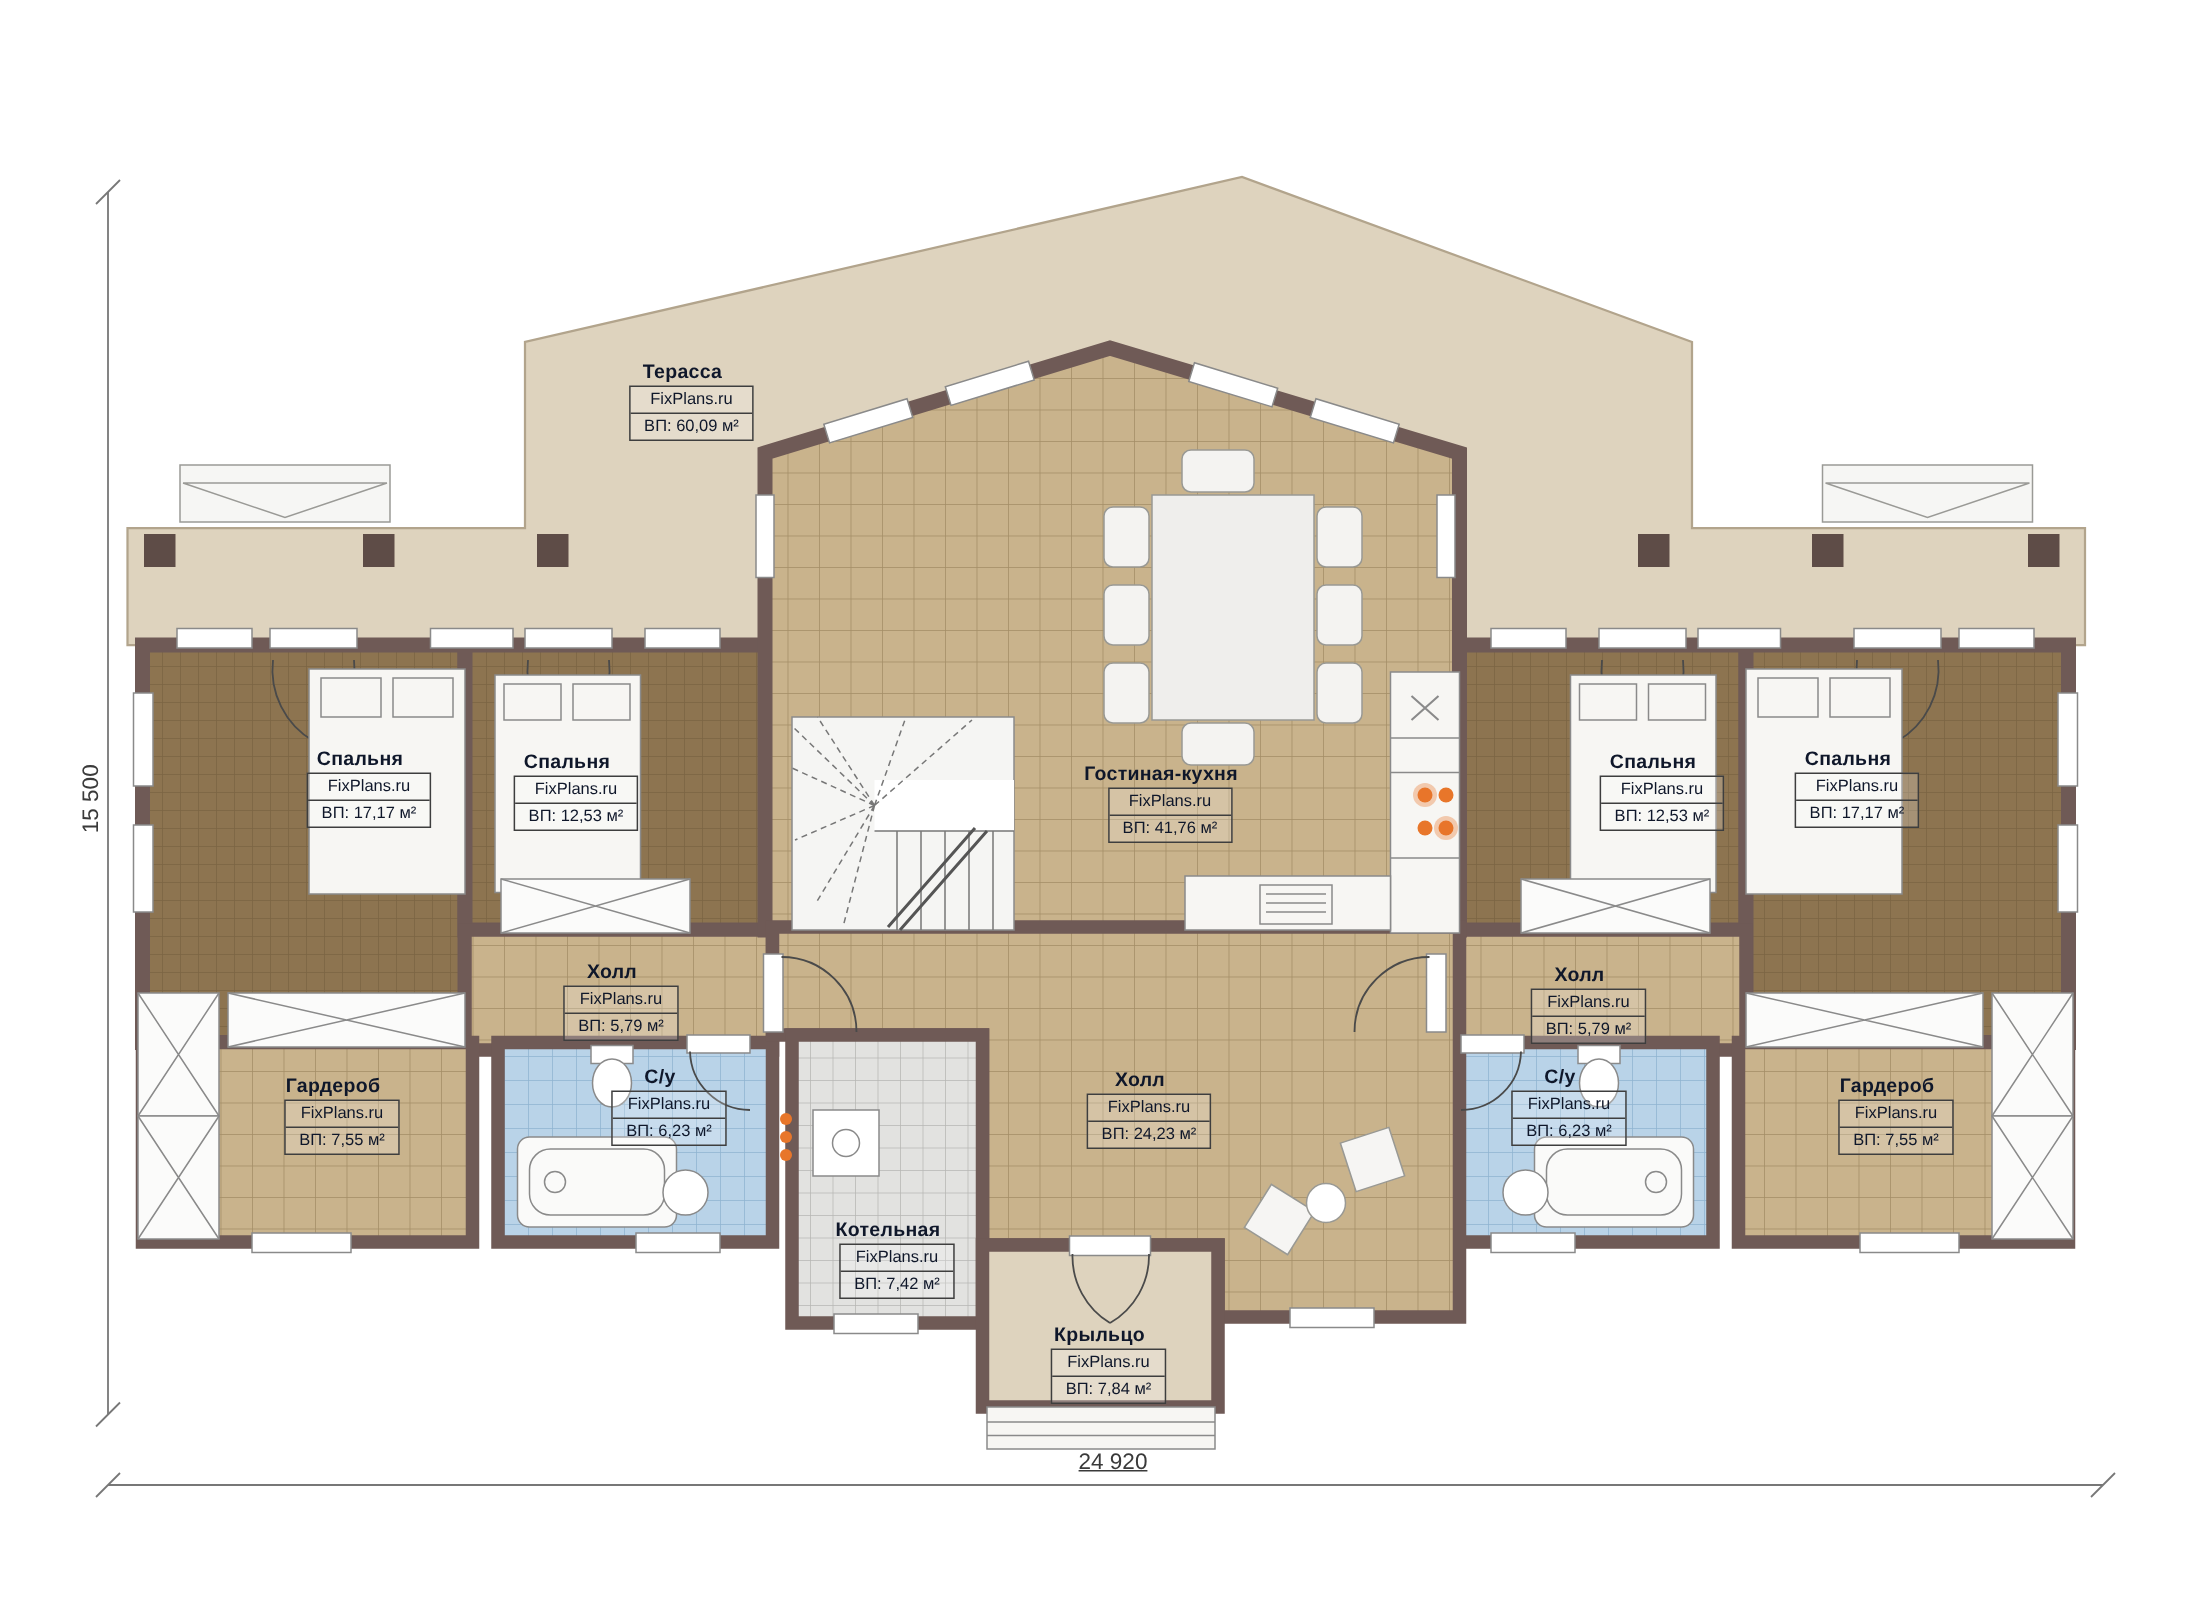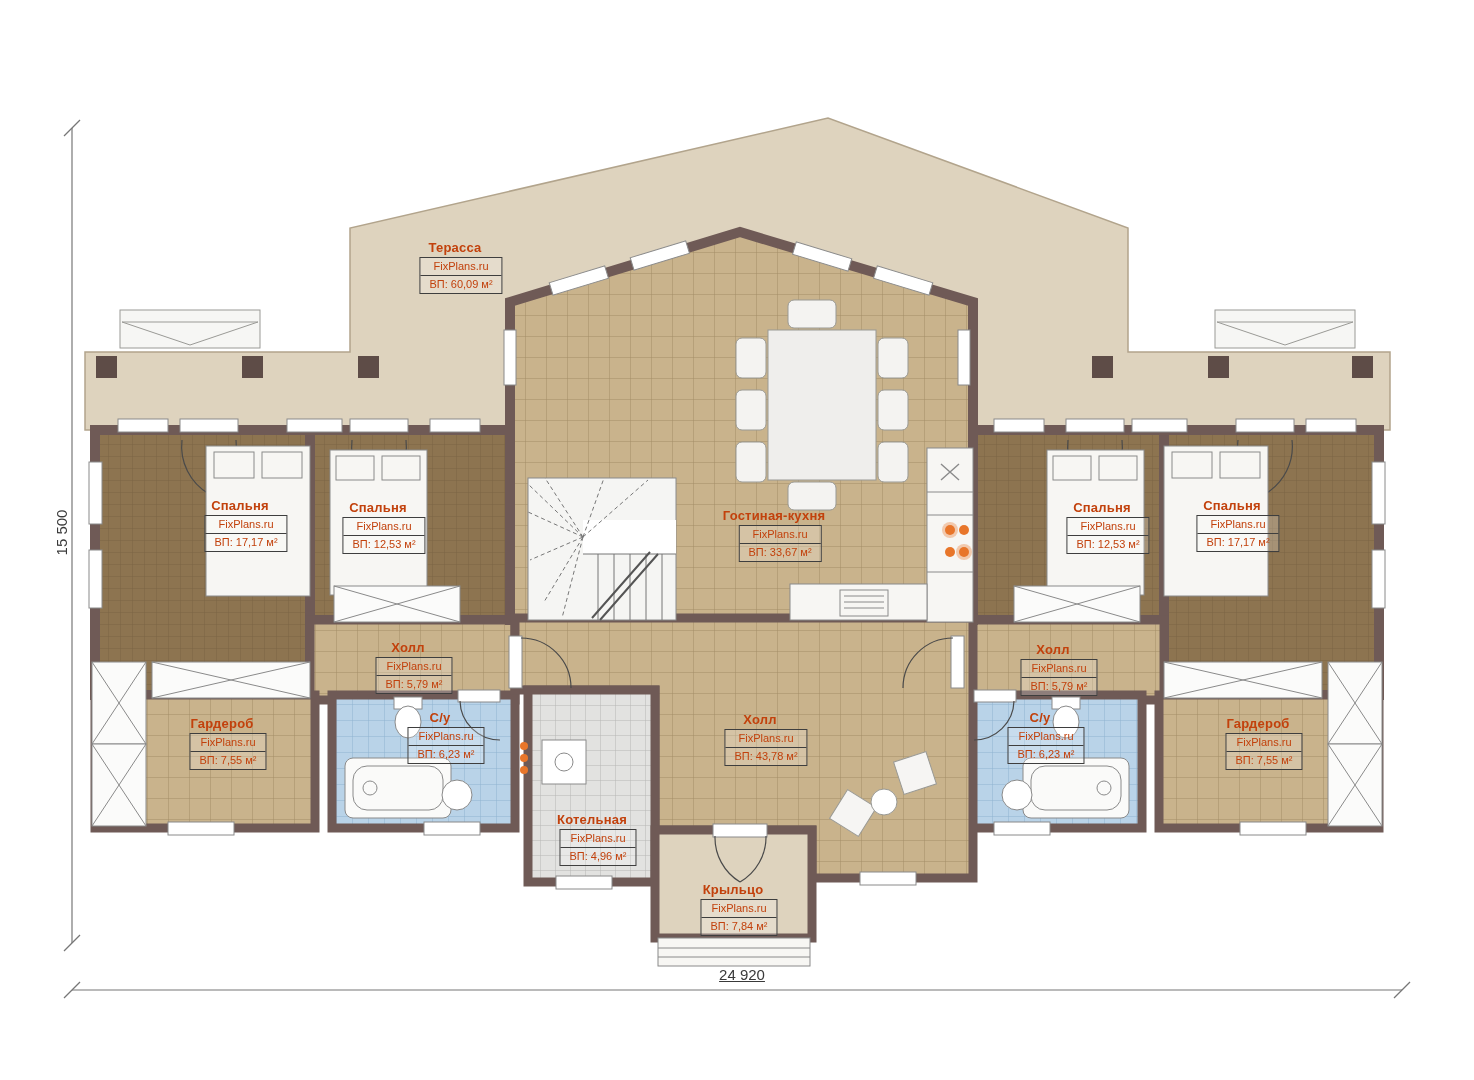--- a/index.html
+++ b/index.html
@@ -1,19 +1,19 @@
 <!DOCTYPE html>
 <html><head>
 <meta charset="utf-8">
 <style>
   html,body{margin:0;padding:0;background:#fff;}
   body{width:1474px;height:1080px;position:relative;overflow:hidden;
        font-family:"Liberation Sans",sans-serif;}
   .plan-svg{position:absolute;left:0;top:0;}
-  .room-label{position:absolute;transform:translateX(-50%);text-align:center;color:#c2410c;z-index:5;}
+  .room-label{position:absolute;transform:translateX(-50%);text-align:center;color:#0f172a;z-index:5;}
   .room-name{font-weight:bold;font-size:13px;margin-bottom:2px;white-space:nowrap;letter-spacing:.2px;}
   .room-box{display:inline-block;border:1px solid #3e3e3e;background:rgba(255,255,255,0.22);margin-left:12px;}
   .room-brand{font-size:11px;line-height:15px;padding:1px 9px;border-bottom:1px solid #3e3e3e;white-space:nowrap;}
   .room-area{font-size:11px;line-height:15px;padding:1px 9px;white-space:nowrap;text-align:right;}
   .dim-label{position:absolute;font-size:15px;color:#3a3a3a;z-index:5;}
   .dim-label-v{left:26px;top:524px;width:70px;text-align:center;transform:rotate(-90deg);}
   .dim-label-h{left:742px;top:966px;transform:translateX(-50%);text-decoration:underline;}
 </style>
 </head>
 <body>
@@ -278,21 +278,21 @@
   <div class="room-name">Спальня</div>
   <div class="room-box">
     <div class="room-brand">FixPlans.ru</div>
     <div class="room-area">ВП: 12,53 м²</div>
   </div>
 </div>
 <div class="room-label" style="left:774px;top:508px;">
   <div class="room-name">Гостиная-кухня</div>
   <div class="room-box">
     <div class="room-brand">FixPlans.ru</div>
-    <div class="room-area">ВП: 33,67 м²</div>
+    <div class="room-area">ВП: 41,76 м²</div>
   </div>
 </div>
 <div class="room-label" style="left:1102px;top:500px;">
   <div class="room-name">Спальня</div>
   <div class="room-box">
     <div class="room-brand">FixPlans.ru</div>
     <div class="room-area">ВП: 12,53 м²</div>
   </div>
 </div>
 <div class="room-label" style="left:1232px;top:498px;">
@@ -327,42 +327,42 @@
   <div class="room-name">С/у</div>
   <div class="room-box">
     <div class="room-brand">FixPlans.ru</div>
     <div class="room-area">ВП: 6,23 м²</div>
   </div>
 </div>
 <div class="room-label" style="left:760px;top:712px;">
   <div class="room-name">Холл</div>
   <div class="room-box">
     <div class="room-brand">FixPlans.ru</div>
-    <div class="room-area">ВП: 43,78 м²</div>
+    <div class="room-area">ВП: 24,23 м²</div>
   </div>
 </div>
 <div class="room-label" style="left:1040px;top:710px;">
   <div class="room-name">С/у</div>
   <div class="room-box">
     <div class="room-brand">FixPlans.ru</div>
     <div class="room-area">ВП: 6,23 м²</div>
   </div>
 </div>
 <div class="room-label" style="left:1258px;top:716px;">
   <div class="room-name">Гардероб</div>
   <div class="room-box">
     <div class="room-brand">FixPlans.ru</div>
     <div class="room-area">ВП: 7,55 м²</div>
   </div>
 </div>
 <div class="room-label" style="left:592px;top:812px;">
   <div class="room-name">Котельная</div>
   <div class="room-box">
     <div class="room-brand">FixPlans.ru</div>
-    <div class="room-area">ВП: 4,96 м²</div>
+    <div class="room-area">ВП: 7,42 м²</div>
   </div>
 </div>
 <div class="room-label" style="left:733px;top:882px;">
   <div class="room-name">Крыльцо</div>
   <div class="room-box">
     <div class="room-brand">FixPlans.ru</div>
     <div class="room-area">ВП: 7,84 м²</div>
   </div>
 </div>
 

